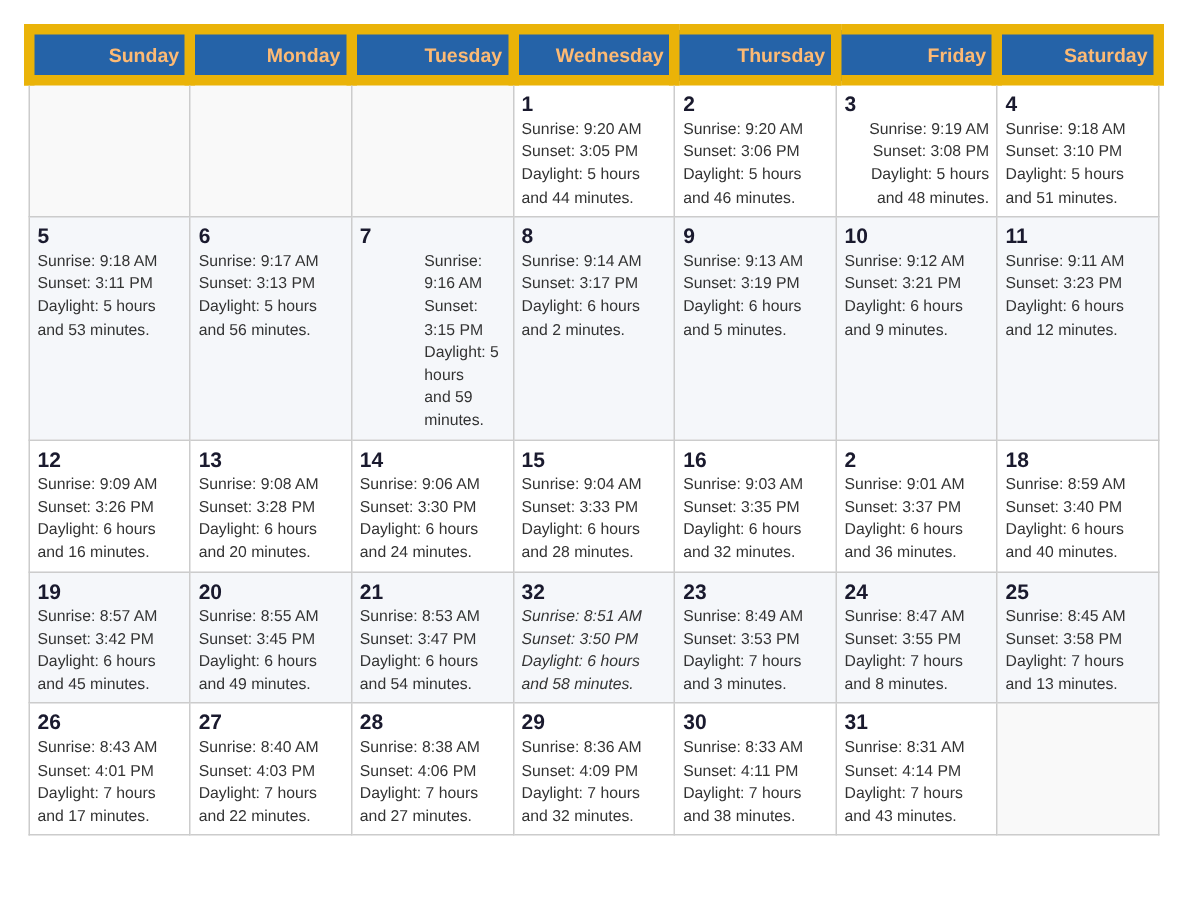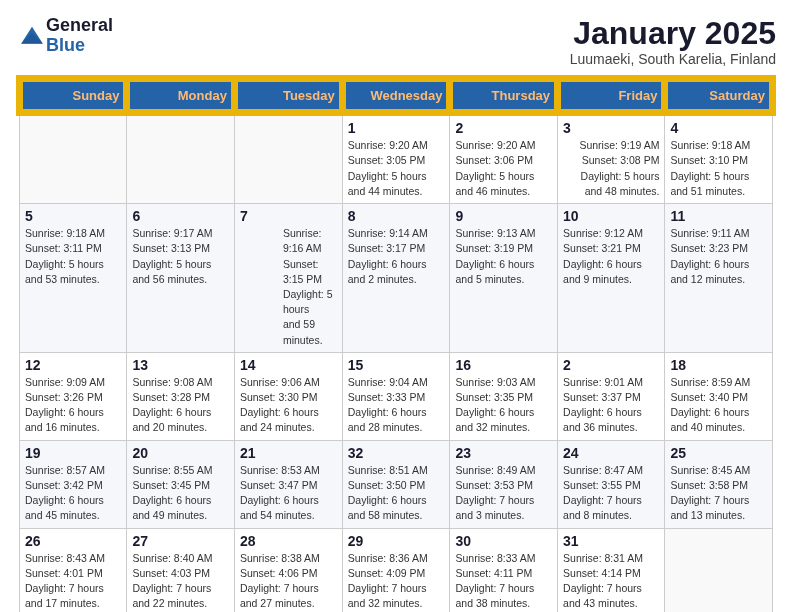--- a/index.html
+++ b/index.html
@@ -95,36 +95,20 @@
       line-height: 1.45;
     }
     .empty {
       background: #f9f9f9 !important;
     }
   </style>
 </head>
 <body>
 
 <div class="container">
-  <div class="header-row">
-    <div class="logo">
-      <svg class="logo-icon" viewBox="0 0 36 36" xmlns="http://www.w3.org/2000/svg">
-        <polygon points="4,28 18,6 32,28" fill="#2563a8"></polygon>
-        <polygon points="4,28 18,14 32,28" fill="#1a4e8a" opacity="0.5"></polygon>
-      </svg>
-      <div class="logo-text">
-        <span class="logo-general">General</span>
-        <span class="logo-blue">Blue</span>
-      </div>
-    </div>
-    <div class="title-block">
-      <div class="month-title">January 2025</div>
-      <div class="location">Luumaeki, South Karelia, Finland</div>
-    </div>
-  </div>
 
   <table class="calendar">
     <thead>
       <tr>
       <th>Sunday</th>
           <th>Monday</th>
           <th>Tuesday</th>
           <th>Wednesday</th>
           <th>Thursday</th>
           <th>Friday</th>
@@ -284,21 +268,21 @@
           </td>
           <td>
             <span class="day-number">21</span>
             <div class="day-info" style="white-space: pre-line;">Sunrise: 8:53 AM
 Sunset: 3:47 PM
 Daylight: 6 hours
 and 54 minutes.</div>
           </td>
           <td>
             <span class="day-number">32</span>
-            <div class="day-info" style="white-space: pre-line;">Sunrise: 8:51 AM
+            <div class="day-info" style="white-space: pre-line; font-style: italic;">Sunrise: 8:51 AM
 Sunset: 3:50 PM
 Daylight: 6 hours
 and 58 minutes.</div>
           </td>
           <td>
             <span class="day-number">23</span>
             <div class="day-info" style="white-space: pre-line;">Sunrise: 8:49 AM
 Sunset: 3:53 PM
 Daylight: 7 hours
 and 3 minutes.</div>

